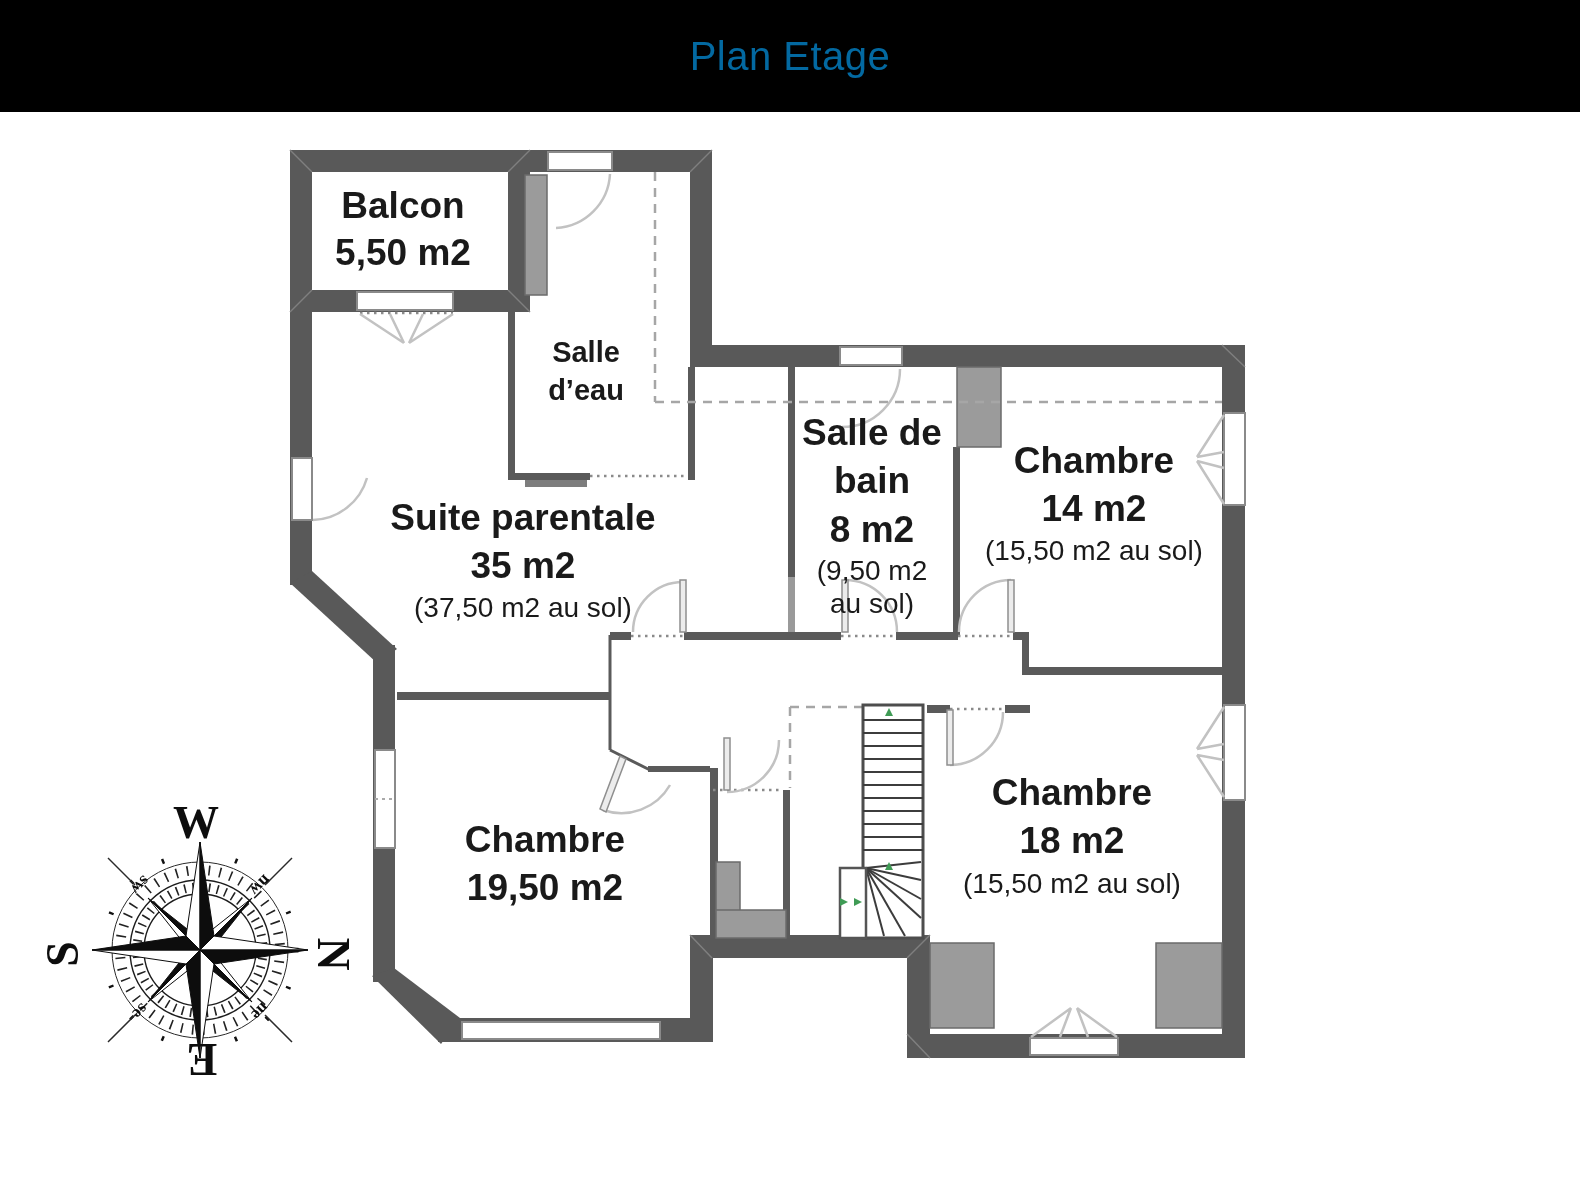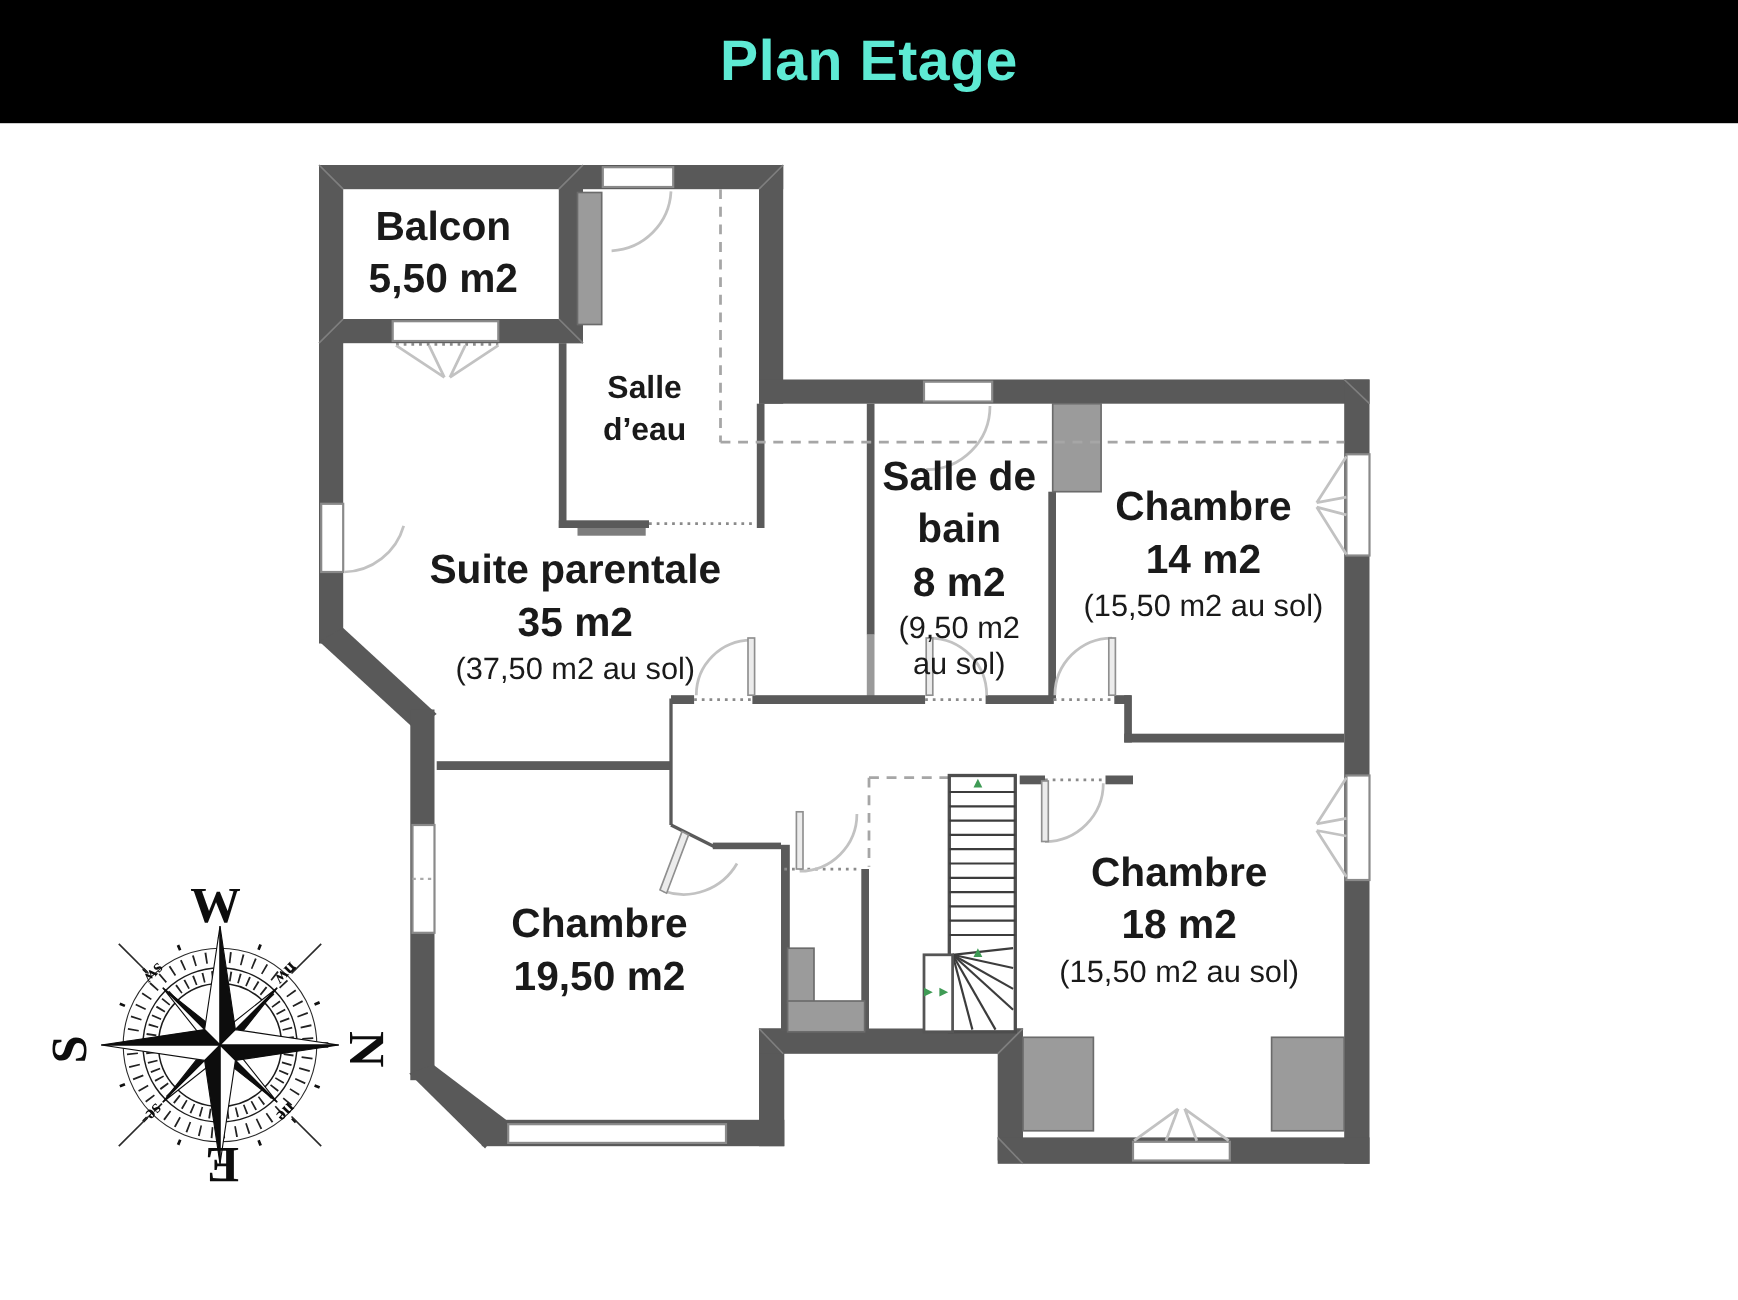--- a/index.html
+++ b/index.html
@@ -1,19 +1,19 @@
 <!DOCTYPE html>
 <html><head>
 <meta charset="utf-8">
 <style>
   html,body{margin:0;padding:0;background:#ffffff;width:1580px;height:1182px;overflow:hidden;}
   body{font-family:"Liberation Sans",sans-serif;}
   .title-bar{position:absolute;left:0;top:0;width:1580px;height:112px;background:#000000;
              display:flex;align-items:center;justify-content:center;}
-  .title-bar span{color:#5eead4;font-size:52px;font-weight:700;letter-spacing:0.5px;}
+  .title-bar span{color:#0369a1;font-size:40px;font-weight:400;letter-spacing:0.5px;}
   .plan-wrap{position:absolute;left:0;top:0;width:1580px;height:1182px;}
   svg text{fill:#1a1a1a;}
   .room-big{font-size:37px;font-weight:600;}
   .room-med{font-size:29px;font-weight:600;}
   .room-small{font-size:28px;font-weight:500;}
   .compass-letter{font-family:"Liberation Serif",serif;font-weight:700;font-size:46px;fill:#0d0d0d;}
   .compass-small{font-family:"Liberation Serif",serif;font-weight:700;font-size:17px;fill:#0d0d0d;}
 </style>
 </head>
 <body>

